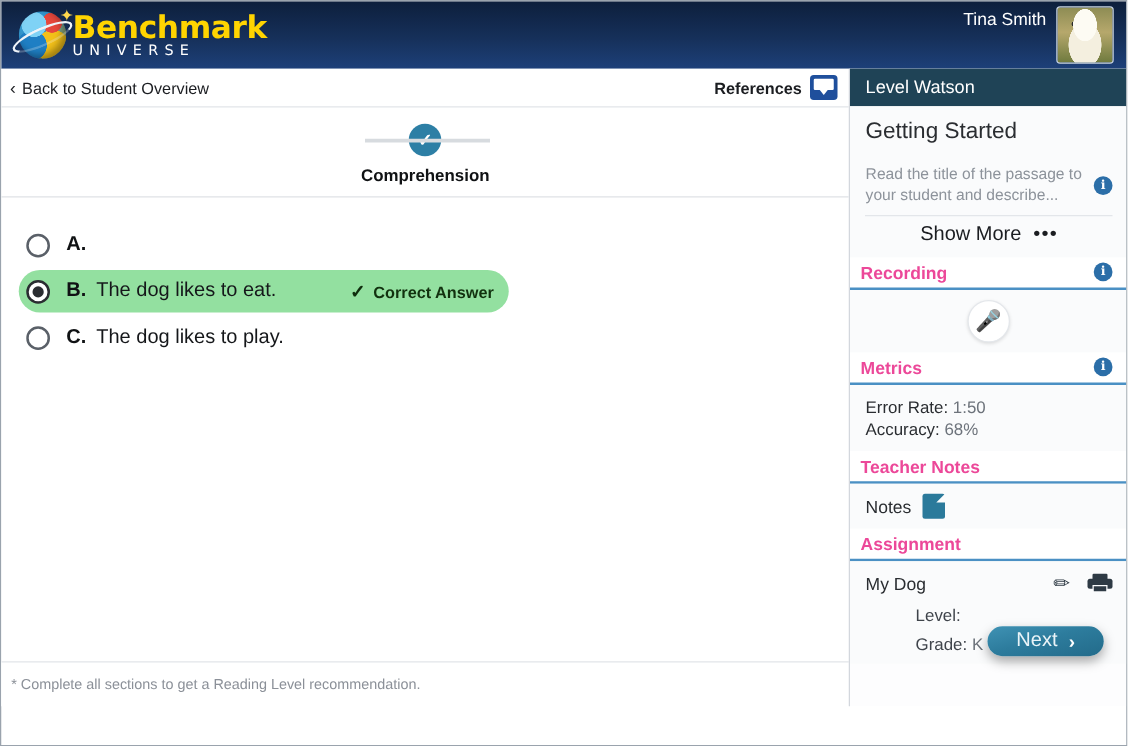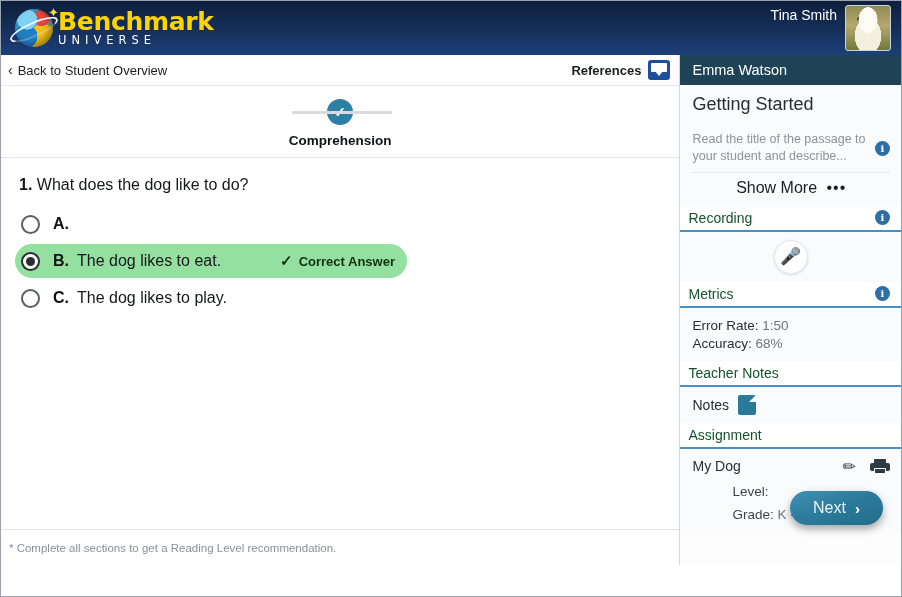--- a/index.html
+++ b/index.html
@@ -233,21 +233,21 @@
     text-align: center; font-size: 16px; color: #1b1d21; font-weight: 500;
   }
   .dots { letter-spacing: 1px; margin-left: 5px; }
 
   .sec-head {
     display: flex; align-items: center; justify-content: space-between;
     padding: 4px 11px 4px 8px;
     border-bottom: 2px solid #4a90c4;
     background: #ffffff;
   }
-  .sec-head .t { font-size: 14px; font-weight: normal; color: #14532d; }
+  .sec-head .t { font-size: 14px; font-weight: bold; color: #ec4899; }
   .sec-head .info-dot { margin: 0; }
 
   .rec-body {
     background: #fafbfc; height: 50px;
     display: flex; align-items: center; justify-content: center;
   }
   .mic-btn {
     width: 34px; height: 34px; border-radius: 50%;
     background: #fff; border: 1px solid #e4e7eb;
     box-shadow: 0 1px 3px rgba(0,0,0,.13);
@@ -279,21 +279,21 @@
     width: 20px; height: 15px; position: relative;
   }
   .printer .pbody { position: absolute; left: 0; top: 4px; width: 20px; height: 8px; background: #2e3a44; border-radius: 2px; }
   .printer .ptop { position: absolute; left: 4px; top: 0; width: 12px; height: 5px; background: #2e3a44; border-radius: 1px 1px 0 0; }
   .printer .pout { position: absolute; left: 4px; top: 9px; width: 12px; height: 6px; background: #2e3a44; border: 1px solid #fafbfc; border-radius: 0 0 1px 1px; }
   .assign-line { font-size: 13.5px; color: #3f444b; margin-top: 8px; margin-left: 40px; }
   .assign-line .v { color: #6d737b; }
 
   .next-btn {
     position: absolute; right: 18px; bottom: 40px;
-    width: 93px; height: 34px; border-radius: 18px;
+    width: 93px; height: 24px; border-radius: 18px;
     background: linear-gradient(to bottom right, #3f92b4 0%, #2d7c9d 45%, #236b8a 100%);
     color: #eaf4f8; font-size: 16px;
     display: flex; align-items: center; justify-content: center; gap: 9px;
     box-shadow: 0 4px 9px rgba(0,0,0,.35);
     z-index: 5;
   }
   .next-chev { font-size: 15px; font-weight: bold; color: #fff; }
 </style>
 </head>
 <body>
@@ -340,24 +340,20 @@
         <div class="connector"></div>
         <div class="steps">
           <div class="step">
             <div class="dot done">✓</div>
             <div class="step-lbl done">Comprehension</div>
           </div>
         </div>
       </div>
 
       <div class="question-area">
-        <div class="q-text">
-          <span class="q-num">1.</span>
-          <span>What does the dog like to do?</span>
-        </div>
 
         <div class="opt-row">
           <span class="radio"></span>
           <span class="opt-letter">A.</span>
         </div>
 
         <div class="opt-row correct">
           <span class="radio sel"></span>
           <span class="opt-letter">B.</span>
           <span class="opt-text">The dog likes to eat.</span>
@@ -372,21 +368,21 @@
           <span class="opt-letter">C.</span>
           <span class="opt-text">The dog likes to play.</span>
         </div>
       </div>
 
       <div class="footnote">* Complete all sections to get a Reading Level recommendation.</div>
     </div>
 
     <div class="right">
 
-      <div class="student-bar">Emma Watson</div>
+      <div class="student-bar">Level Watson</div>
 
       <div class="panel">
         <div class="panel-title">Getting Started</div>
         <div class="panel-body">
           <div class="panel-desc">Read the title of the passage to your student and describe...</div>
           <div class="info-dot">i</div>
         </div>
         <div class="show-more">
           <span>Show More</span>
           <span class="dots">•••</span>

